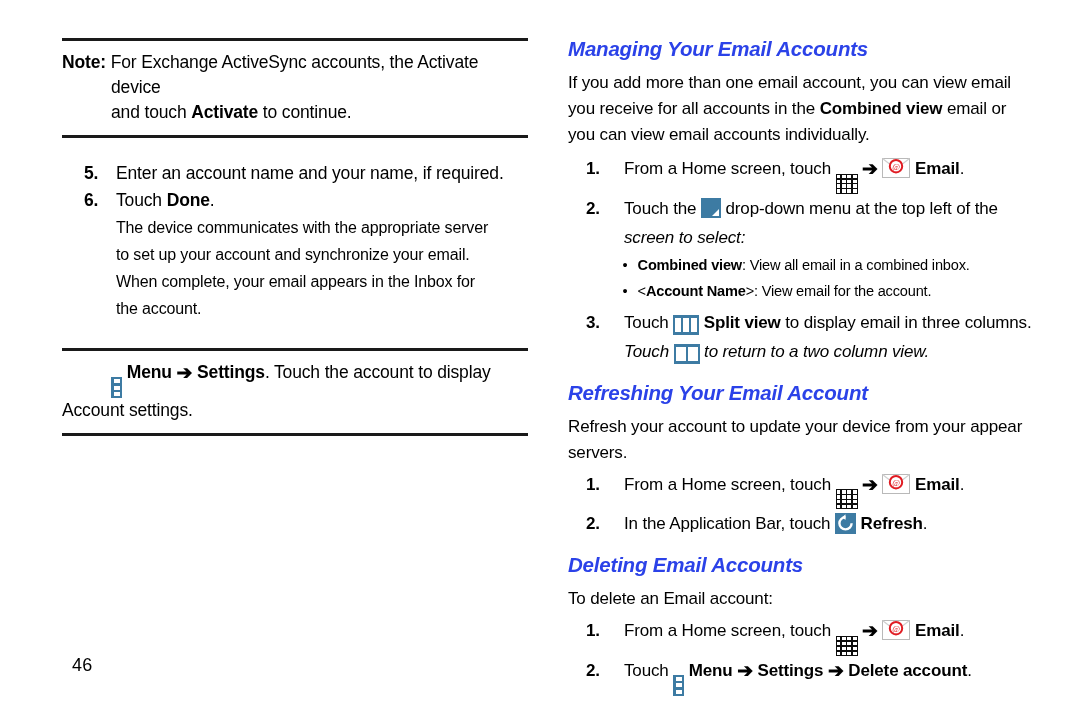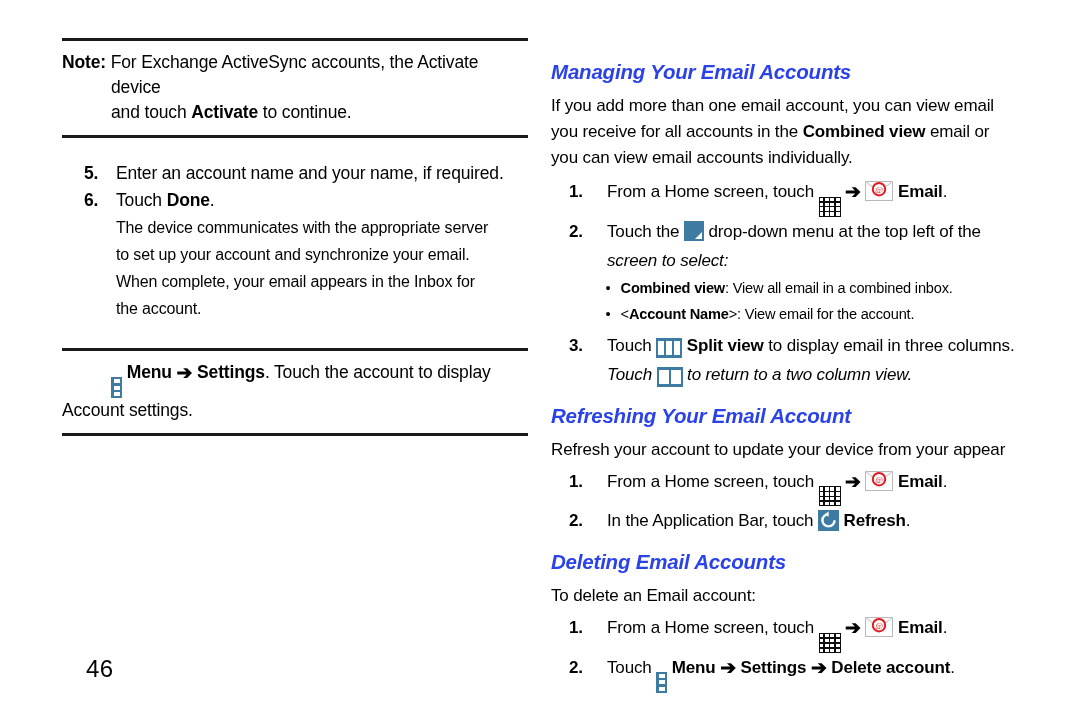--- a/index.html
+++ b/index.html
@@ -22,24 +22,23 @@
 
   
   .col-left {
     position: absolute;
     left: 62px;
     top: 38px;
     width: 466px;
   }
   .col-right {
     position: absolute;
-    left: 551px;
+    left: 568px;
     top: 36px;
     width: 470px;
-    margin-top: 23px;
   }
 
   
   .rule {
     border-top: 3px solid #1a1a1a;
     height: 0;
     line-height: 0;
     font-size: 0;
   }
   .note-box {
@@ -121,23 +120,23 @@
   }
   .bullet .dot {
     position: absolute;
     left: 58px;
     top: 0;
   }
 
   
   .page-number {
     position: absolute;
-    left: 86px;
+    left: 72px;
     top: 655px;
-    font-size: 24px;
+    font-size: 18px;
     letter-spacing: 0.3px;
   }
 
   
   .icon {
     display: inline-block;
     vertical-align: -4px;
     position: relative;
   }
 
@@ -349,20 +348,21 @@
     <div class="step-cont"><span>Touch </span><span class="icon icon-split cols2">
           <i></i>
           <i></i>
         </span><span> to return to a two column view.</span></div>
 
     <div class="gap-sm"></div>
 
     <h2 class="section-title">Refreshing Your Email Account</h2>
     <div class="para">
       <div>Refresh your account to update your device from your appear</div>
+      <div>servers.</div>
     </div>
 
     <div style="height:4px"></div>
 
     <div class="step">
       <span class="num">1.</span><span>From a Home screen, touch </span><span class="icon icon-apps">
           <i></i>
           <i></i>
           <i></i>
           <i></i>

